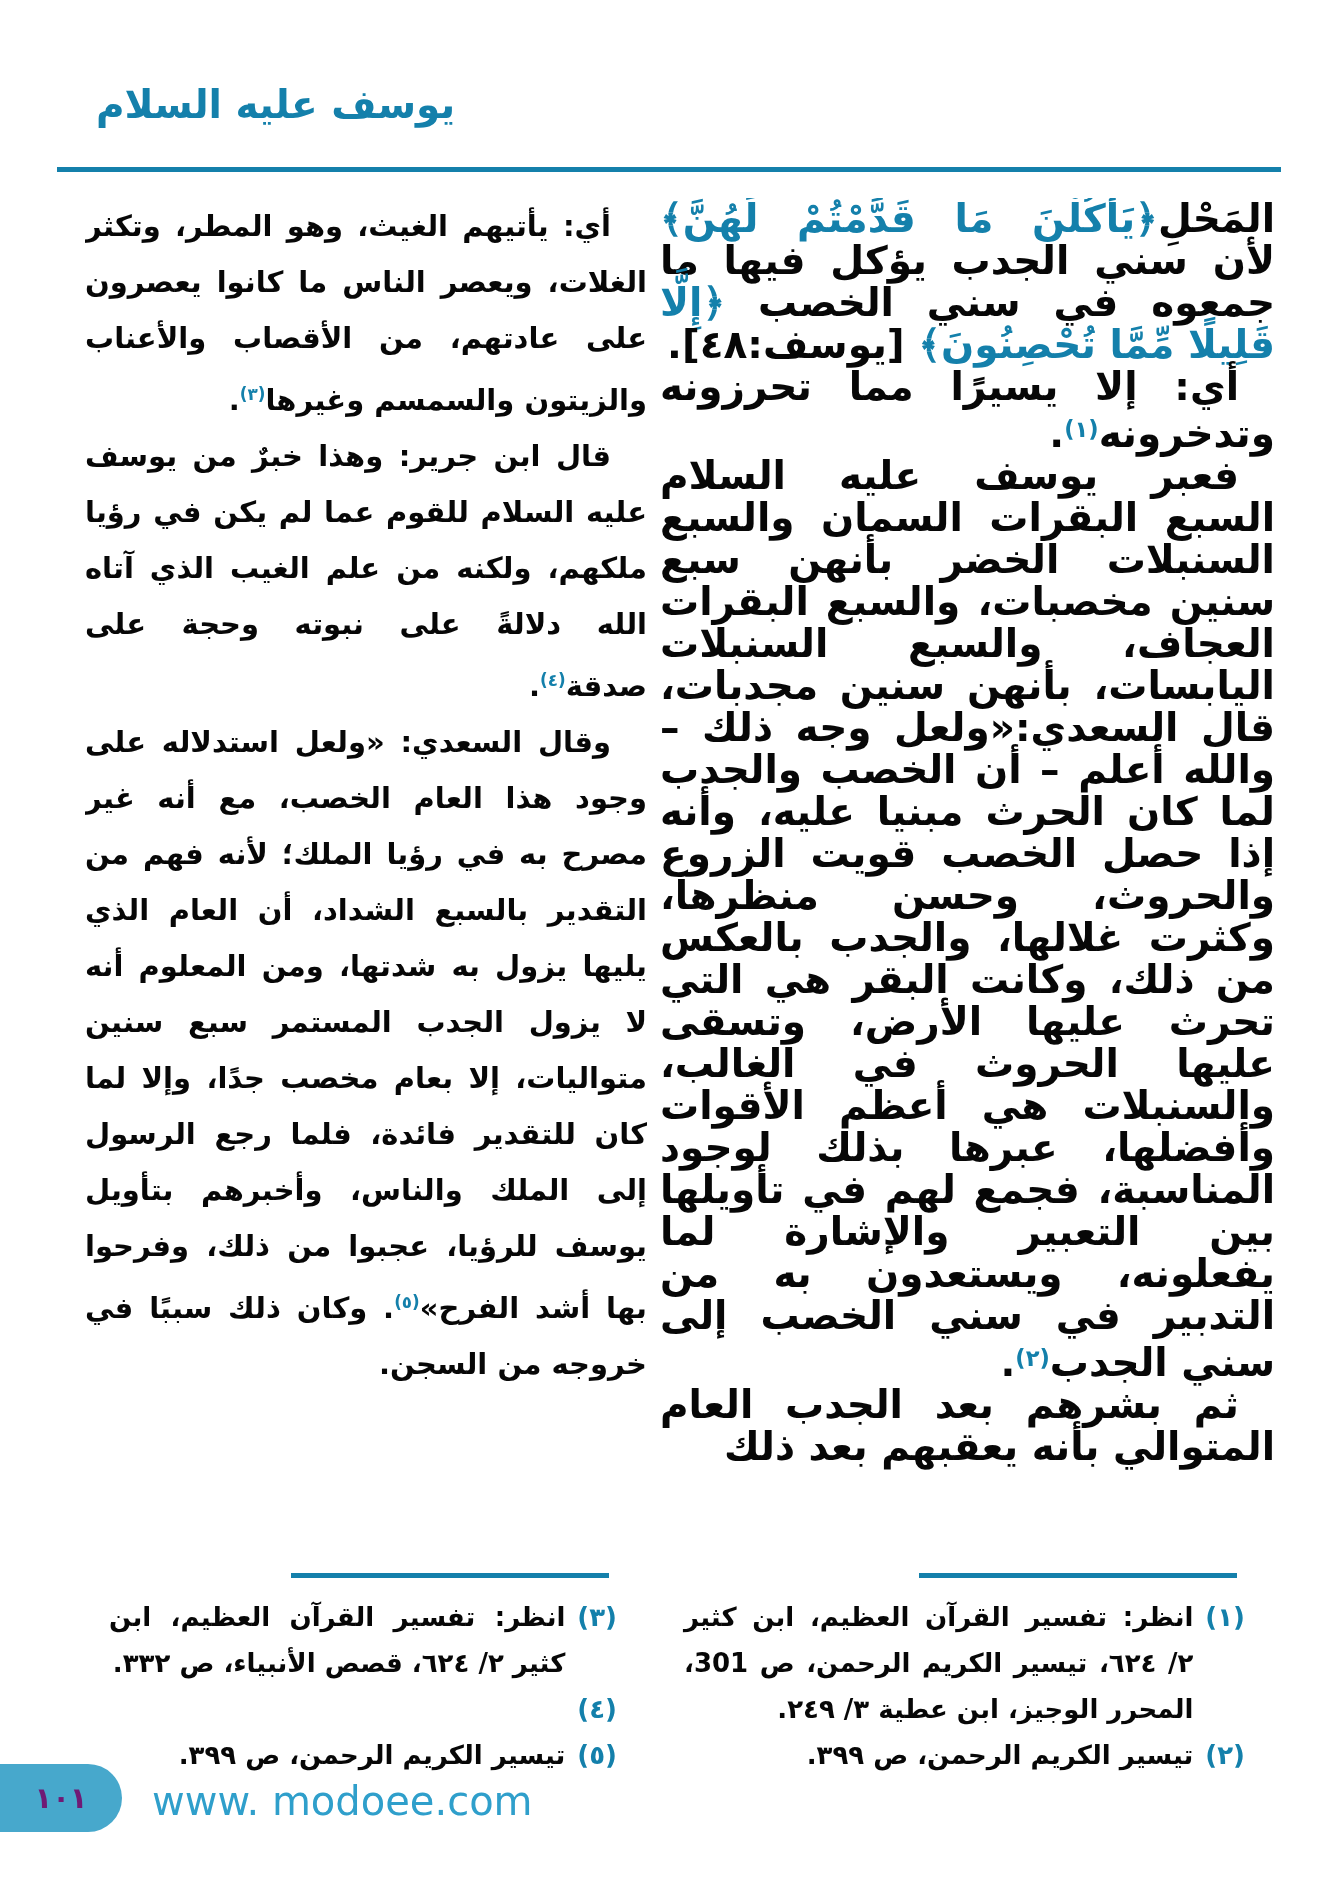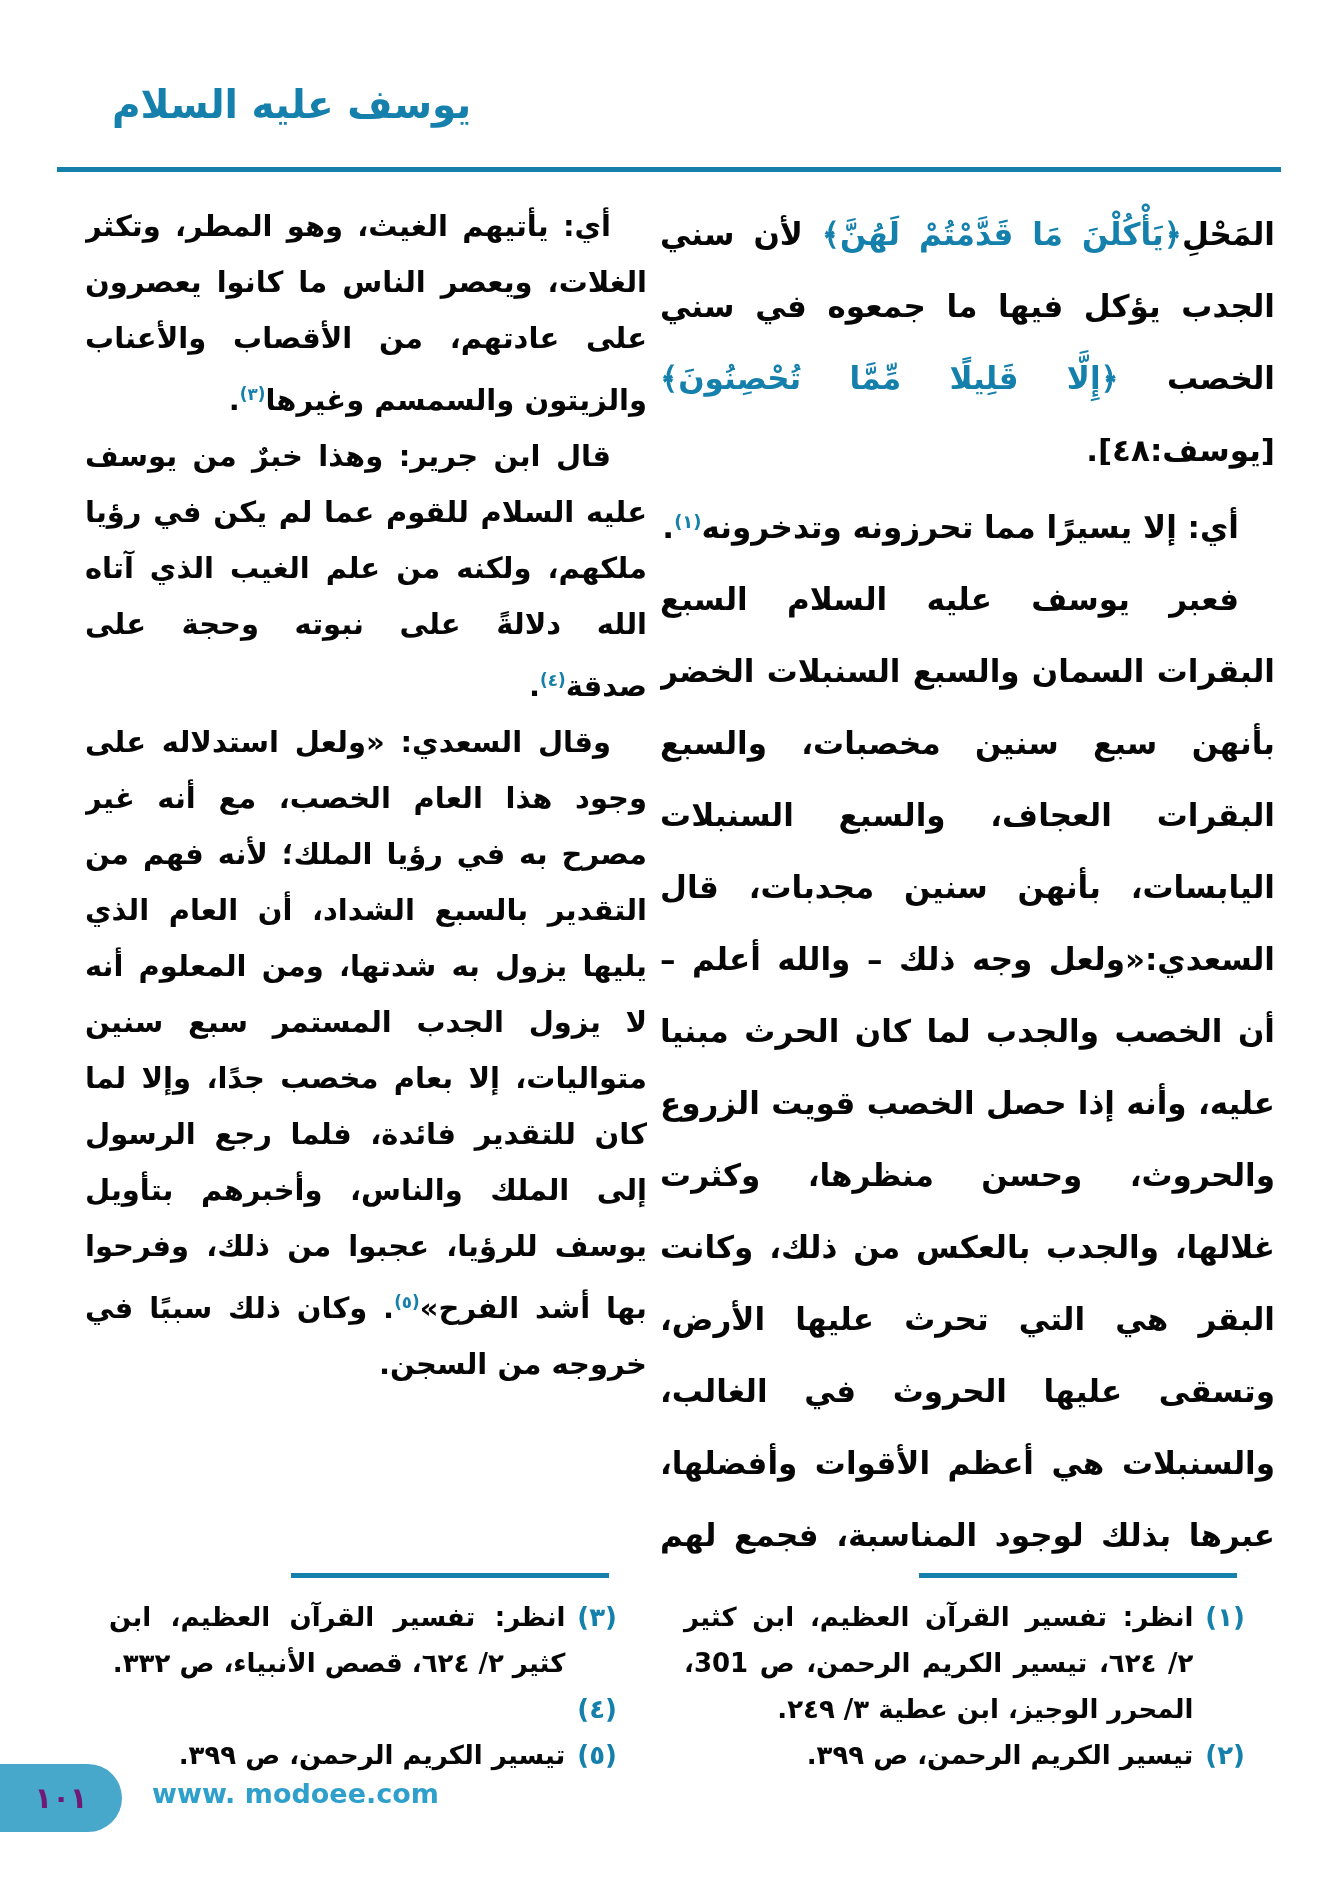--- a/index.html
+++ b/index.html
@@ -7,42 +7,42 @@
     position:relative;
     width:1339px; height:1890px;
     margin:0 auto;
     background:#ffffff;
     direction:rtl;
     font-family:"DejaVu Sans", sans-serif;
     overflow:hidden;
   }
   
   .header-title {
-    position:absolute; top:82px; left:112px;
+    position:absolute; top:82px; left:96px;
     color:var(--accent);
     font-size:39px; font-weight:bold;
     letter-spacing:-1px;
     white-space:nowrap;
   }
   .header-rule {
     position:absolute; top:167px; left:57px;
     width:1224px; height:5px;
     background:var(--accent);
   }
   
   .content {
     position:absolute; top:198px; right:64px;
     width:1190px; height:1580px;
     display:flex; gap:13px;
   }
   .col { display:flex; flex-direction:column; }
   .col-right { width:615px; }
   .col-left  { width:562px; }
   .body-text { flex:1 1 auto; overflow:hidden; text-align:justify; color:#070707; }
-  .col-right .body-text { font-size:31px; line-height:72px; }
+  .col-right .body-text { font-size:39px; line-height:42px; }
   .col-left  .body-text { font-size:29px; line-height:56px; }
   p.para { margin:0; font-weight:bold; }
   p.para.indent { text-indent:36px; }
   .run-text  { color:#070707; }
   .run-quran { color:var(--accent); }
   .run-fn {
     color:var(--accent);
     font-size:0.58em;
     vertical-align:10px;
     font-weight:bold;
@@ -65,21 +65,21 @@
     background:var(--badge);
     border-radius:0 34px 34px 0;
     display:flex; align-items:center; justify-content:center;
     color:#701a75; font-size:29px; font-weight:bold;
     letter-spacing:8px;
   }
   .site-url {
     position:absolute; left:152px; top:1778px;
     direction:ltr;
     color:var(--link);
-    font-size:27px; font-weight:bold;
+    font-size:40px; font-weight:normal;
     white-space:nowrap;
   }
 </style>
 </head>
 <body>
 
 <div class="page" style="--accent: #1480AB; --badge: #47A8CC; --link: #2F9FCB;">
 
   <div class="header-title">يوسف عليه السلام</div>
 

